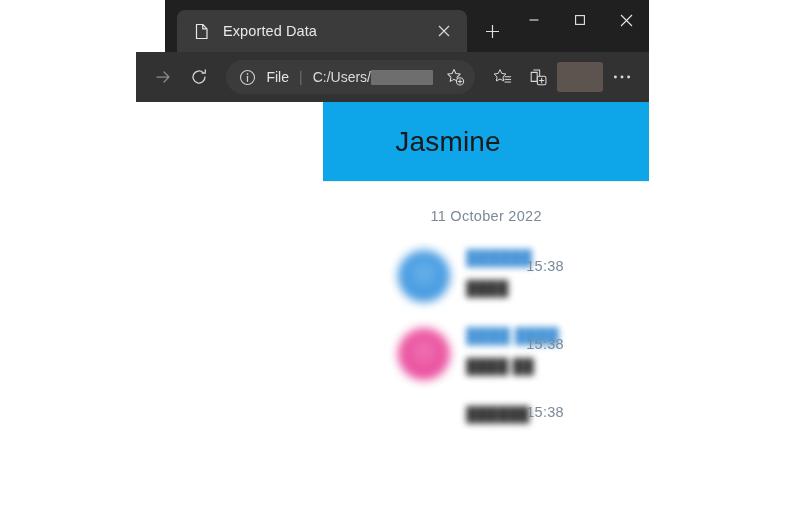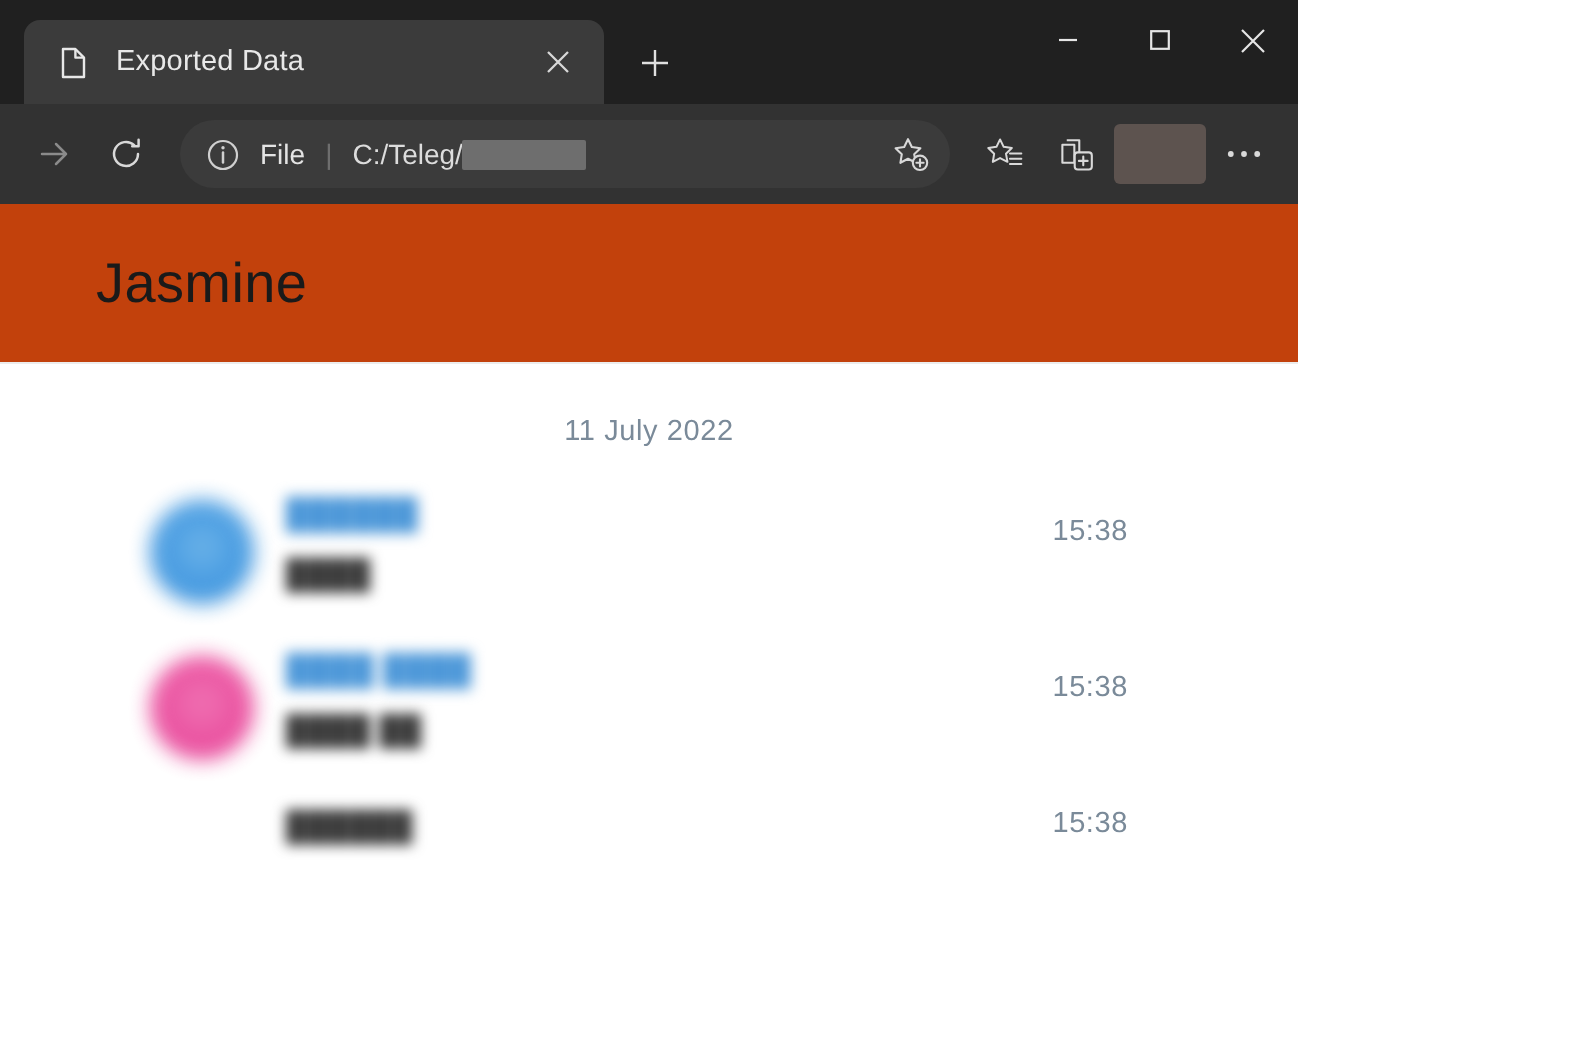--- a/index.html
+++ b/index.html
@@ -3,21 +3,21 @@
 <meta charset="utf-8">
 <style>
   * { margin:0; padding:0; box-sizing:border-box; }
   html, body {
     width:785px; height:519px; overflow:hidden;
     font-family:"Liberation Sans", sans-serif;
     background:#ffffff;
   }
 
   
-  .browser { width:649px; height:519px; display:flex; flex-direction:column; }
+  .browser { width:649px; height:519px; display:flex; flex-direction:column;align-items:flex-end; }
 
   .titlebar {
     height:52px; background:#202020; position:relative;
     display:flex; align-items:flex-end; flex:0 0 52px;
   }
 
   .tabstrip { display:flex; align-items:flex-end; height:100%; padding-left:12px; flex:1; min-width:0; }
 
   .tab {
     height:42px; width:290px; background:#3b3b3b;
@@ -71,21 +71,21 @@
     background:#6e6e6e; vertical-align:middle; border-radius:1px;
   }
   .omni-star { width:28px; height:28px; flex:0 0 28px; display:flex; align-items:center; justify-content:center; color:#d8d8d8; }
   .avatar-redact { width:46px; height:30px; background:#5d534f; border-radius:3px; flex:0 0 46px; }
 
   
   .page { flex:1; background:#ffffff; overflow:hidden; }
 
   .page-header {
     height:80px; display:flex; align-items:center;
-    padding-left:48px; border-bottom:1px solid #ececec; background:#c2410c;
+    padding-left:72px; border-bottom:1px solid #ececec; background:#0ea5e9;
   }
   .page-title { font-size:28px; color:#1a1a1a; font-weight:400; letter-spacing:.2px; }
 
   .history { padding-top:26px; }
 
   .date-divider { text-align:center; color:#7a8a99; font-size:14.5px; letter-spacing:.3px; }
 
   .messages { margin-top:22px; }
 
   .msg { display:flex; align-items:flex-start; padding:0 90px 0 75px; position:relative; min-height:64px; }
@@ -186,21 +186,21 @@
       <span class="omni-info">
         <svg width="17" height="17" viewBox="0 0 17 17">
           <circle cx="8.5" cy="8.5" r="7" fill="none" stroke="currentColor" stroke-width="1.1"></circle>
           <path d="M8.5 7.3v5" stroke="currentColor" stroke-width="1.25" stroke-linecap="round"></path>
           <circle cx="8.5" cy="4.9" r=".85" fill="currentColor"></circle>
         </svg>
       </span>
       <span class="omni-scheme">File</span>
       <span class="omni-sep">|</span>
       <span class="omni-url">
-        <span>C:/Teleg/</span>
+        <span>C:/Users/</span>
         <span class="redact-inline"></span>
       </span>
       <span class="omni-star">
         <svg width="19" height="19" viewBox="0 0 19 19">
           <path d="M8 1.6l1.9 3.9 4.3.6-3.1 3 .8 4.3-3.9-2-3.8 2 .7-4.3-3.1-3 4.3-.6z" fill="none" stroke="currentColor" stroke-width="1.05" stroke-linejoin="round"></path>
           <circle cx="14" cy="13.4" r="3.6" fill="#3b3b3b" stroke="currentColor" stroke-width="1.05"></circle>
           <path d="M14 11.6v3.6M12.2 13.4h3.6" stroke="currentColor" stroke-width="1.05" stroke-linecap="round"></path>
         </svg>
       </span>
     </div>
@@ -233,21 +233,21 @@
   </div>
 
   <div class="page">
 
     <div class="page-header">
       <h1 class="page-title">Jasmine</h1>
     </div>
 
     <div class="history">
 
-      <div class="date-divider">11 July 2022</div>
+      <div class="date-divider">11 October 2022</div>
 
       <div class="messages">
 
 
         <div class="msg">
           <div class="avatar-slot">
             <div class="avatar blue"></div>
           </div>
           <div class="msg-body">
             <div><span class="sender">██████</span></div>

